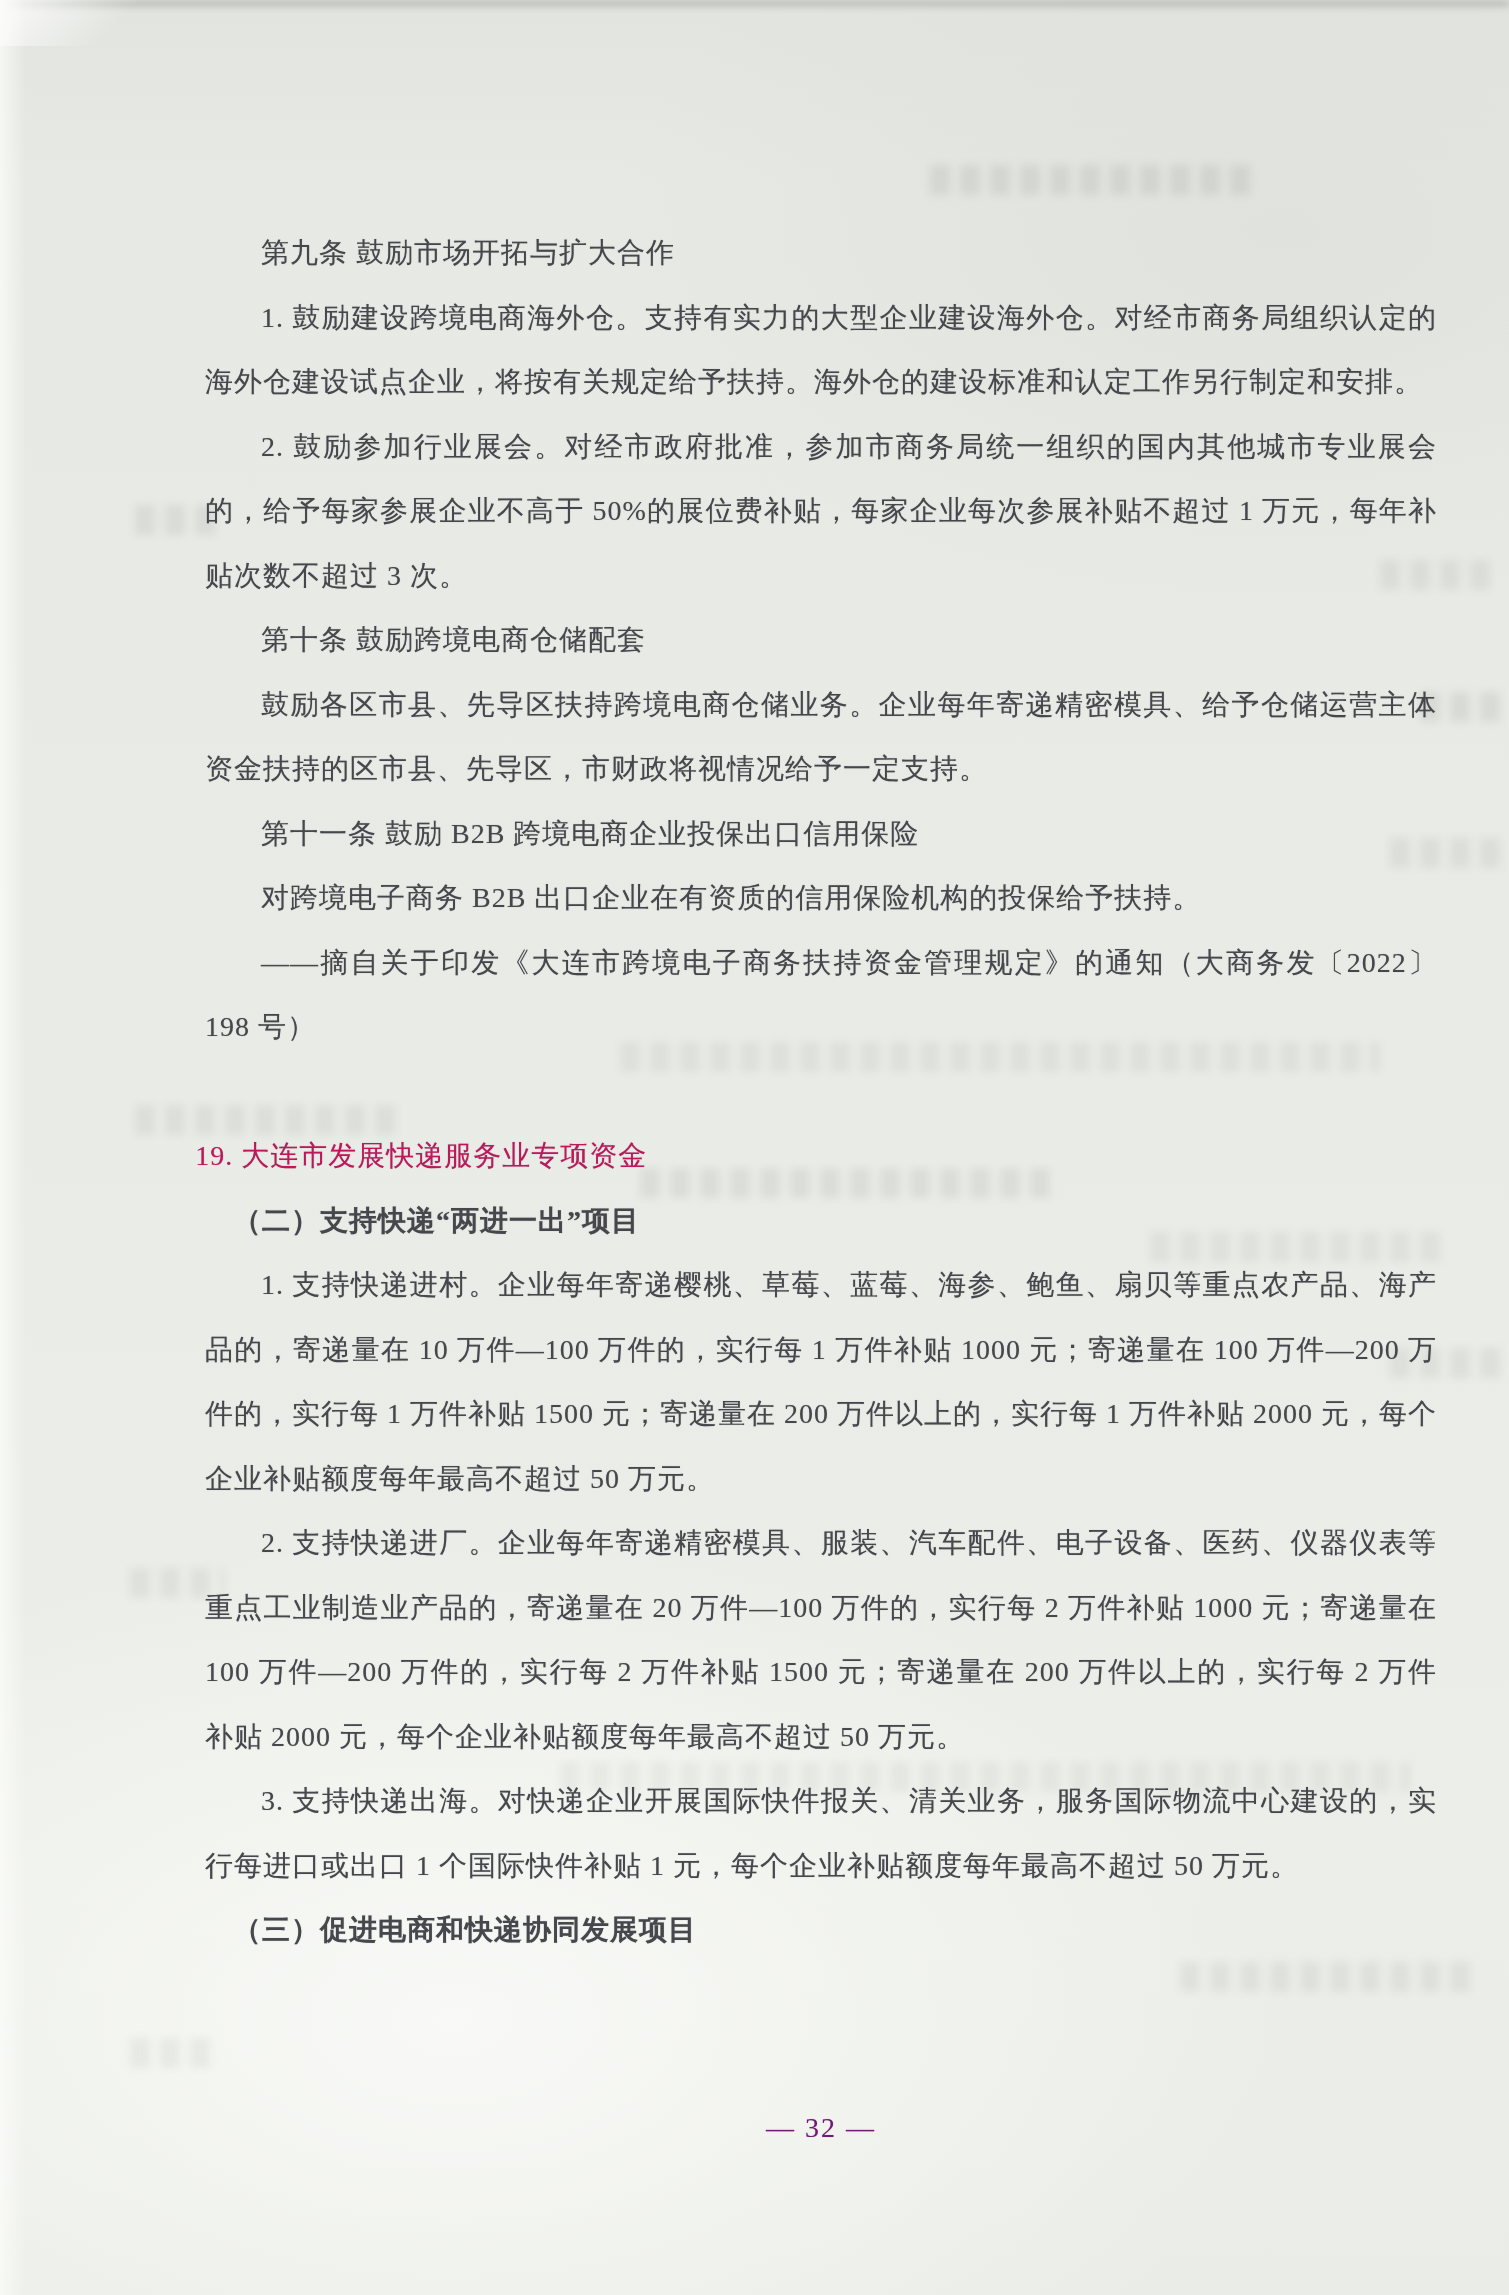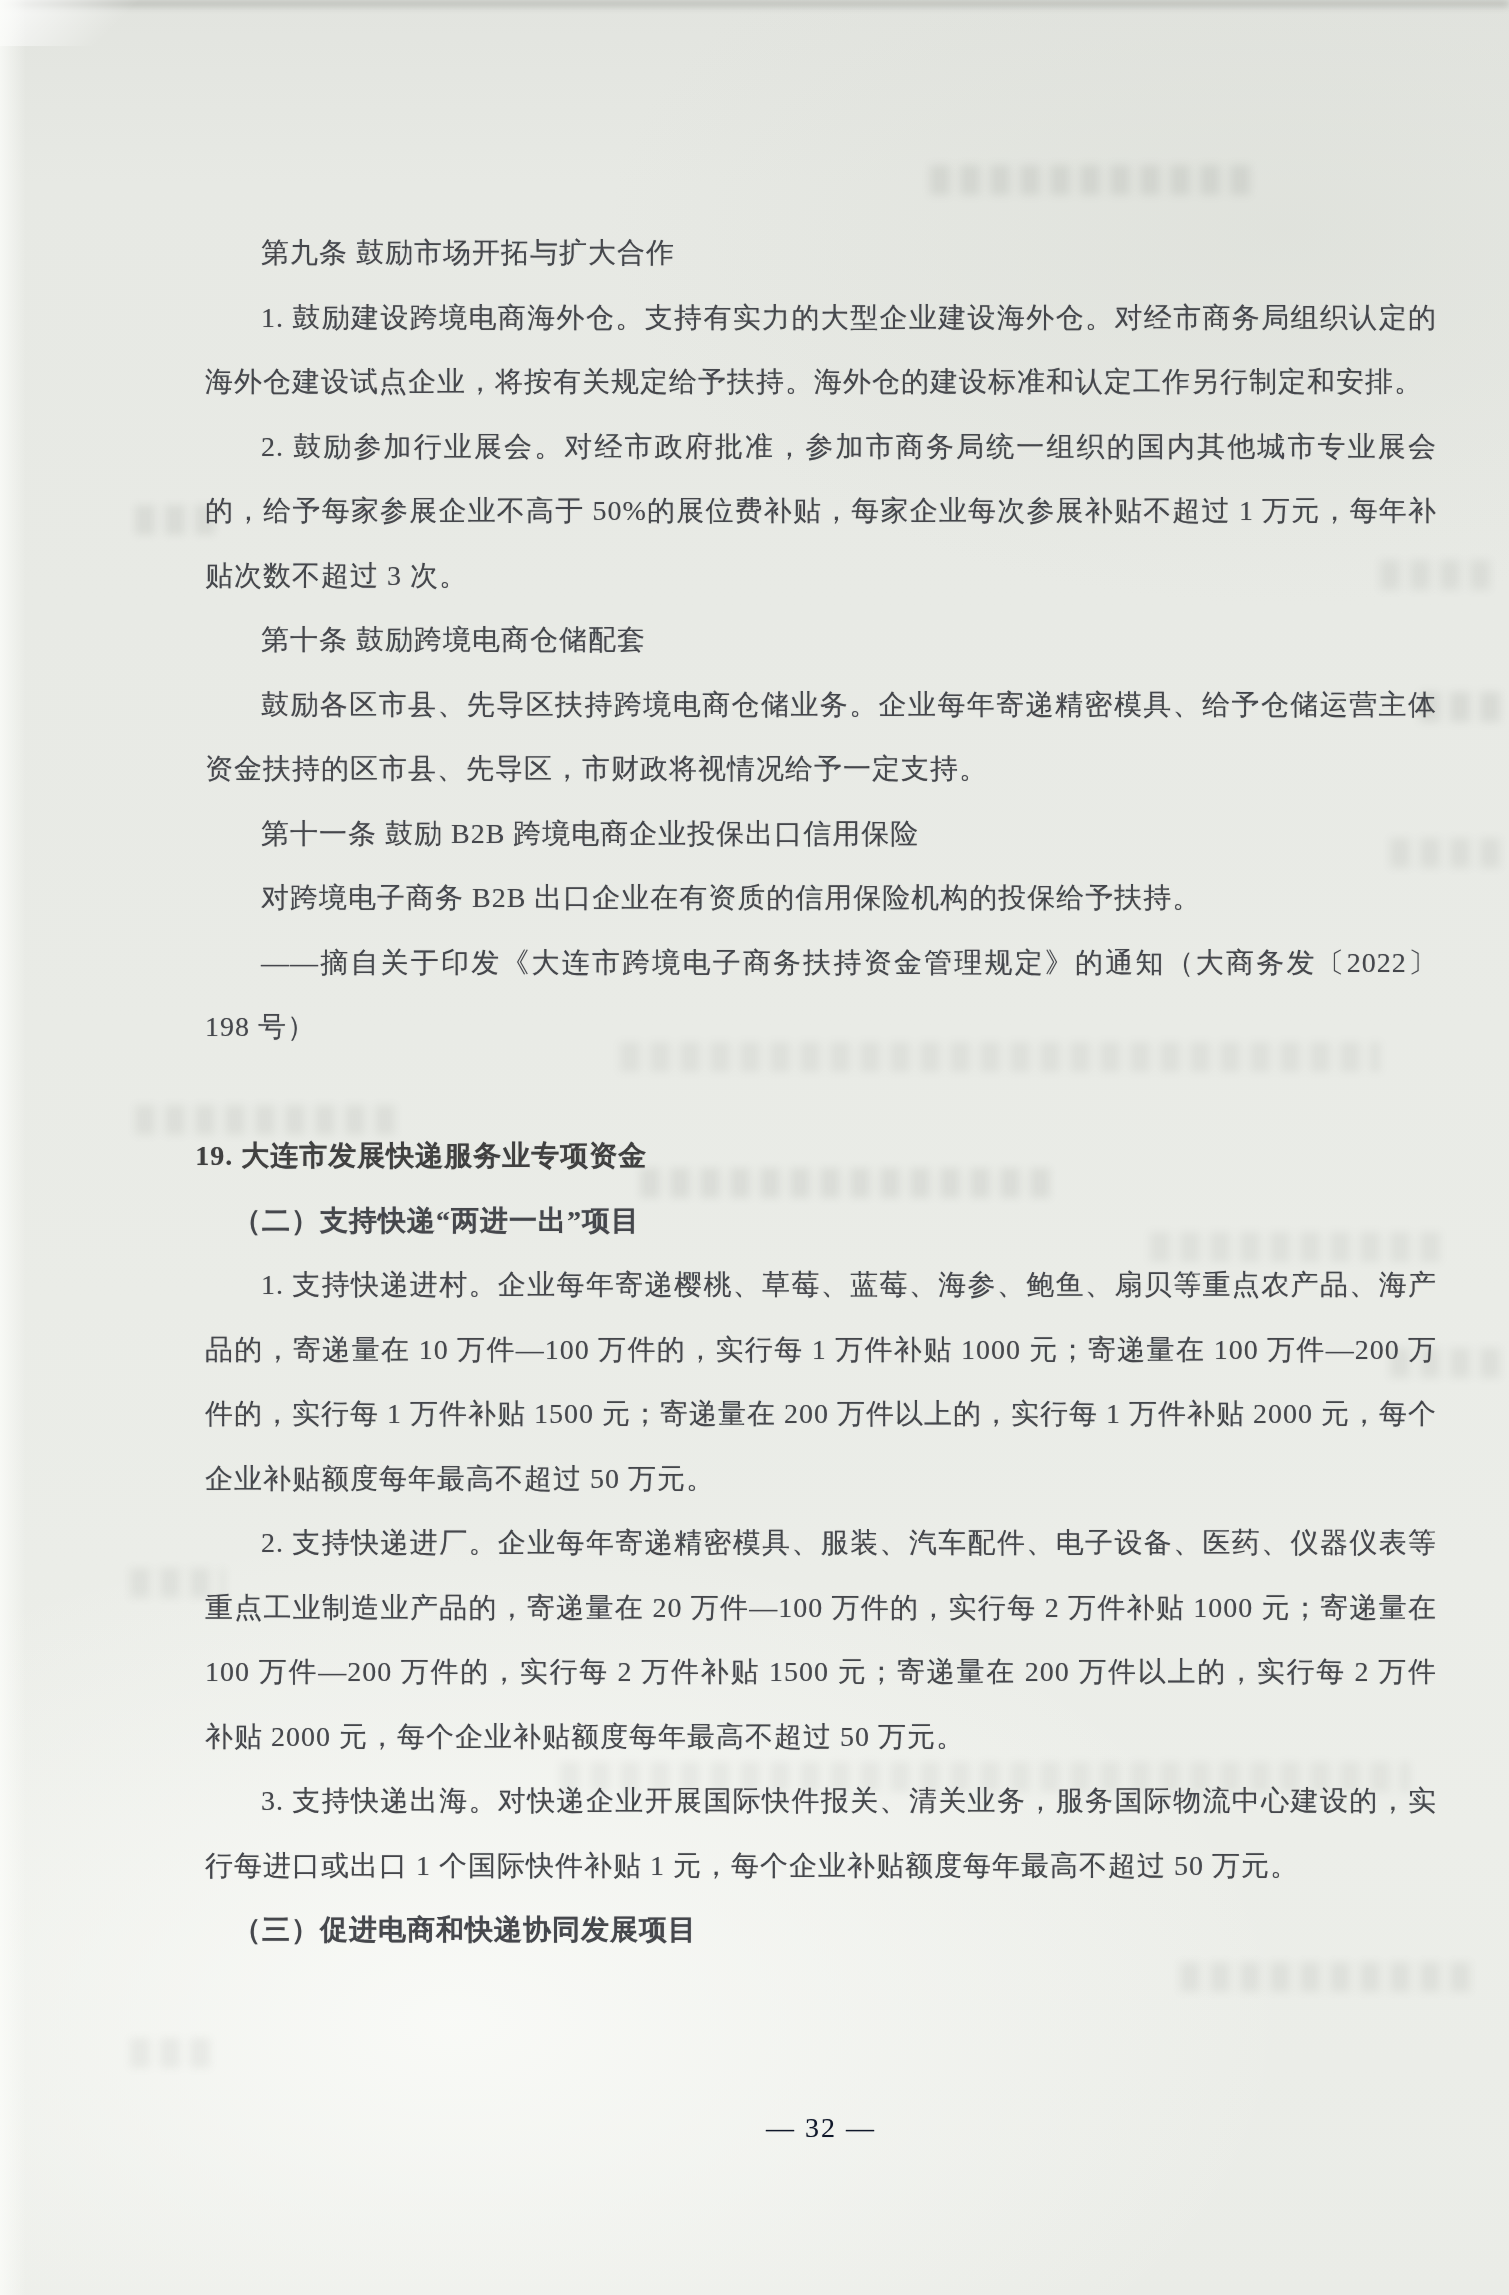--- a/index.html
+++ b/index.html
@@ -20,25 +20,25 @@
     background:repeating-linear-gradient(90deg, rgba(108,113,106,.26) 0 20px, rgba(108,113,106,0) 20px 30px);}
   
   .doc{
     position:absolute;left:205px;top:221px;width:1232px;
     font-size:28px;line-height:64.5px;letter-spacing:1px;
     color:#45474c;text-align:justify;
     text-shadow:0 0 1px rgba(62,64,68,.38);
   }
   .doc .para,.doc .heading{text-indent:2em;}
   .doc .sub{text-indent:1em;font-weight:bold;}
-  .doc .bold-title{text-indent:-0.35em;font-weight:bold;margin-top:64.5px;color:#404040;}
+  .doc .bold-title{text-indent:-0.35em;font-weight:normal;margin-top:64.5px;color:#be185d;}
   .footer{
     position:absolute;left:205px;top:2108px;width:1232px;
     font-size:28px;line-height:40px;text-align:center;letter-spacing:2px;
-    color:#0f172a;text-shadow:0 0 1px rgba(62,64,68,.38);
+    color:#701a75;text-shadow:0 0 1px rgba(62,64,68,.38);
   }
 </style>
 </head>
 <body>
 
 <div class="top-edge"></div>
 <div class="corner-light"></div>
 <div class="left-light"></div>
 
 <div class="ghost" style="left:930px;top:165px;width:330px;opacity:.5;"></div>

